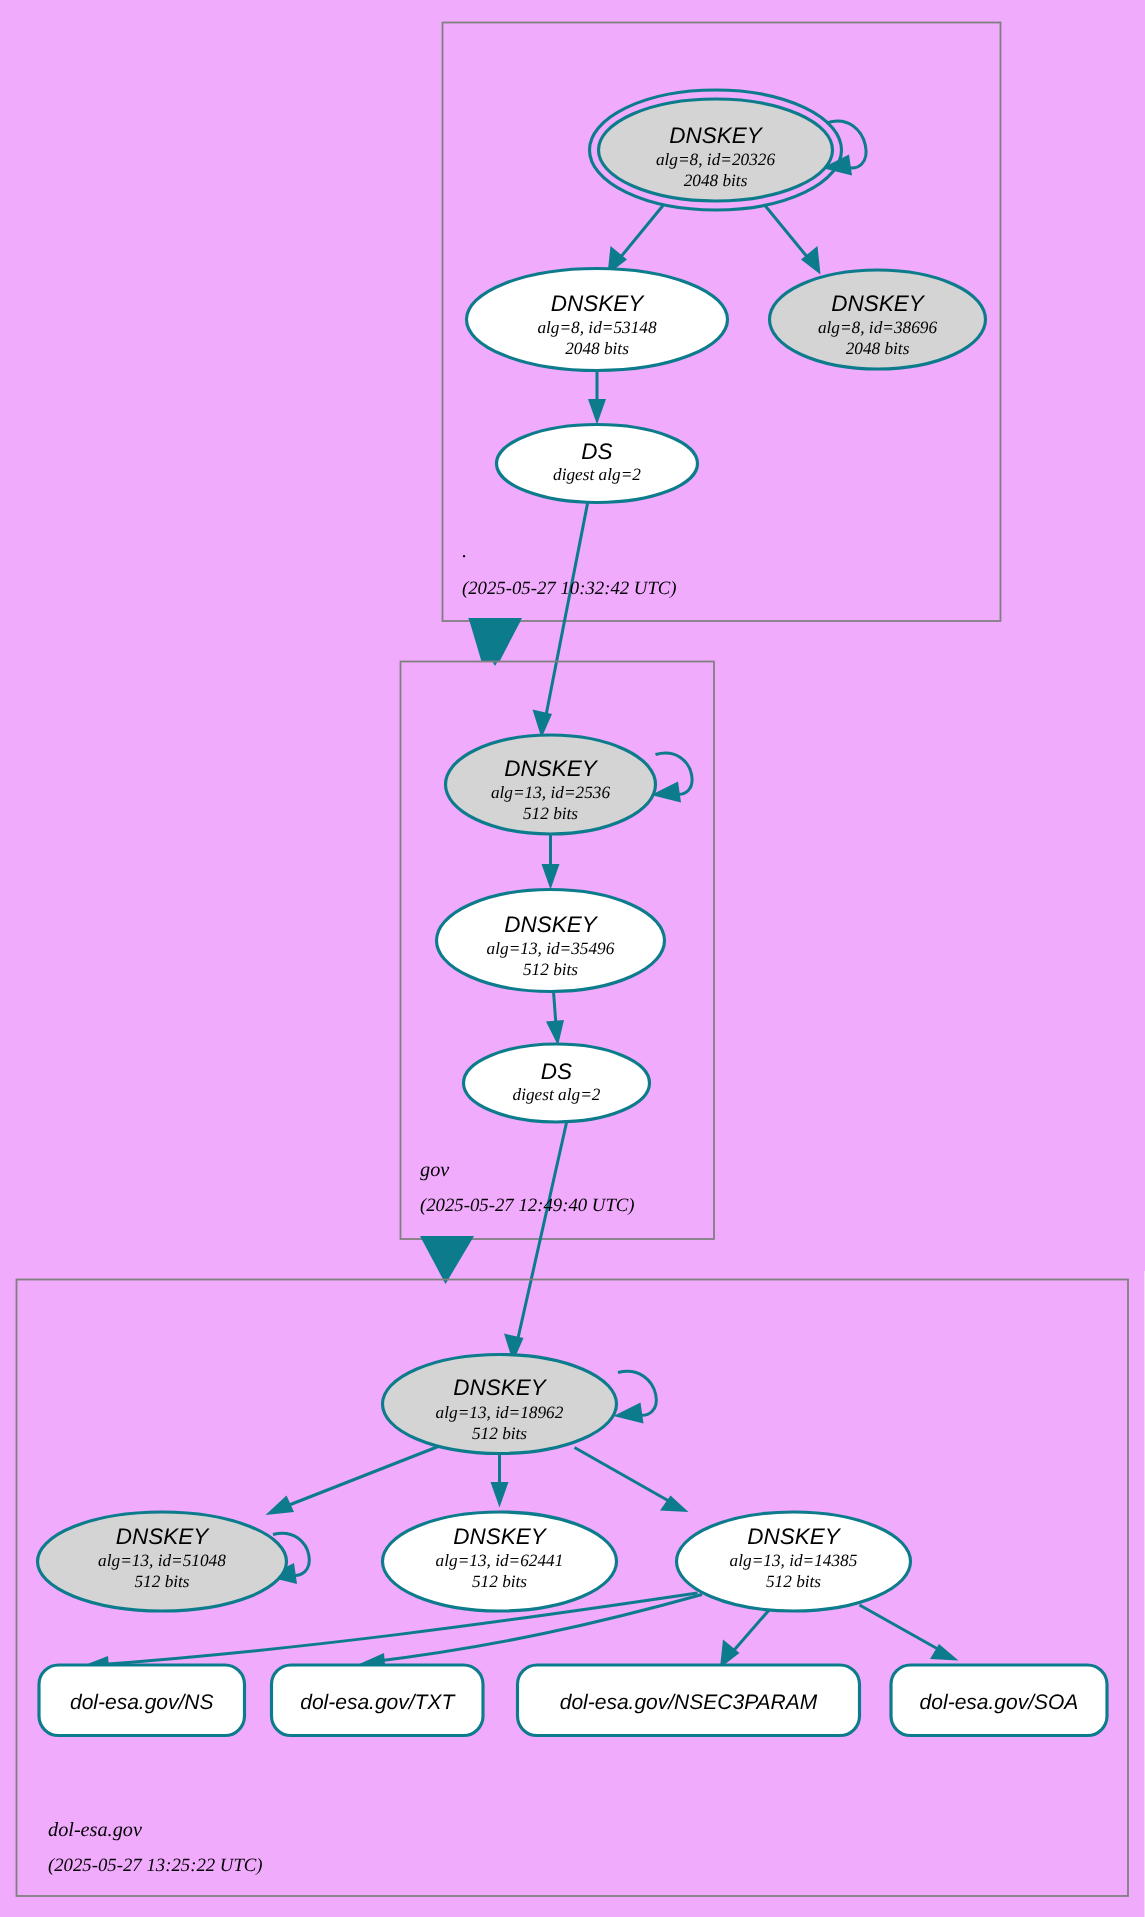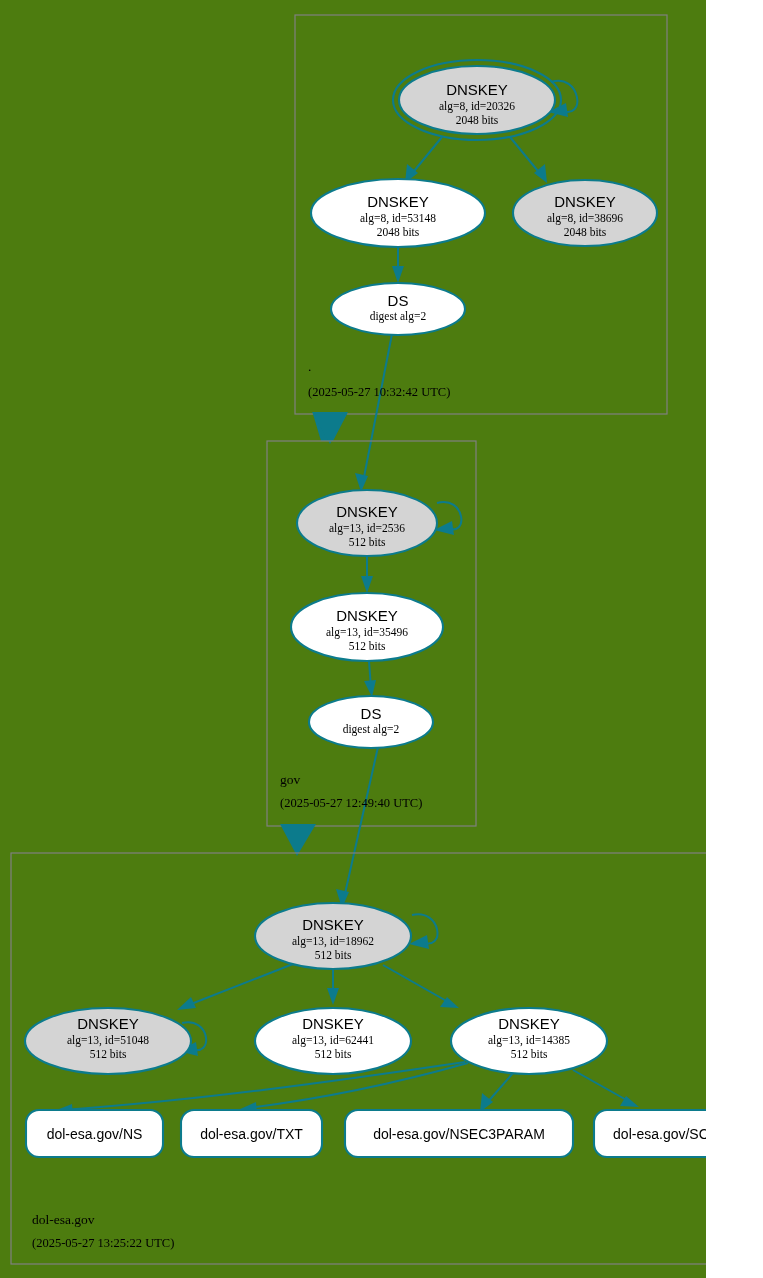--- a/index.html
+++ b/index.html
@@ -2,25 +2,26 @@
 <html><head>
 <meta charset="utf-8">
 <style>
   html, body {
     margin: 0;
     padding: 0;
     background: #ffffff;
   }
   #canvas {
     position: relative;
-    width: 706px;
+    width: 763px;
     height: 1278px;
-    background: #4d7c0f;
+    background: #f0abfc;
     font-family: "Liberation Sans", sans-serif;
     overflow: hidden;
+    font-style: italic;
   }
   svg { display: block; }
   .zone-box {
     fill: none;
     stroke: #808080;
     stroke-width: 1.2;
   }
   .node-ellipse {
     stroke: #0c7b8c;
     stroke-width: 2.1;

